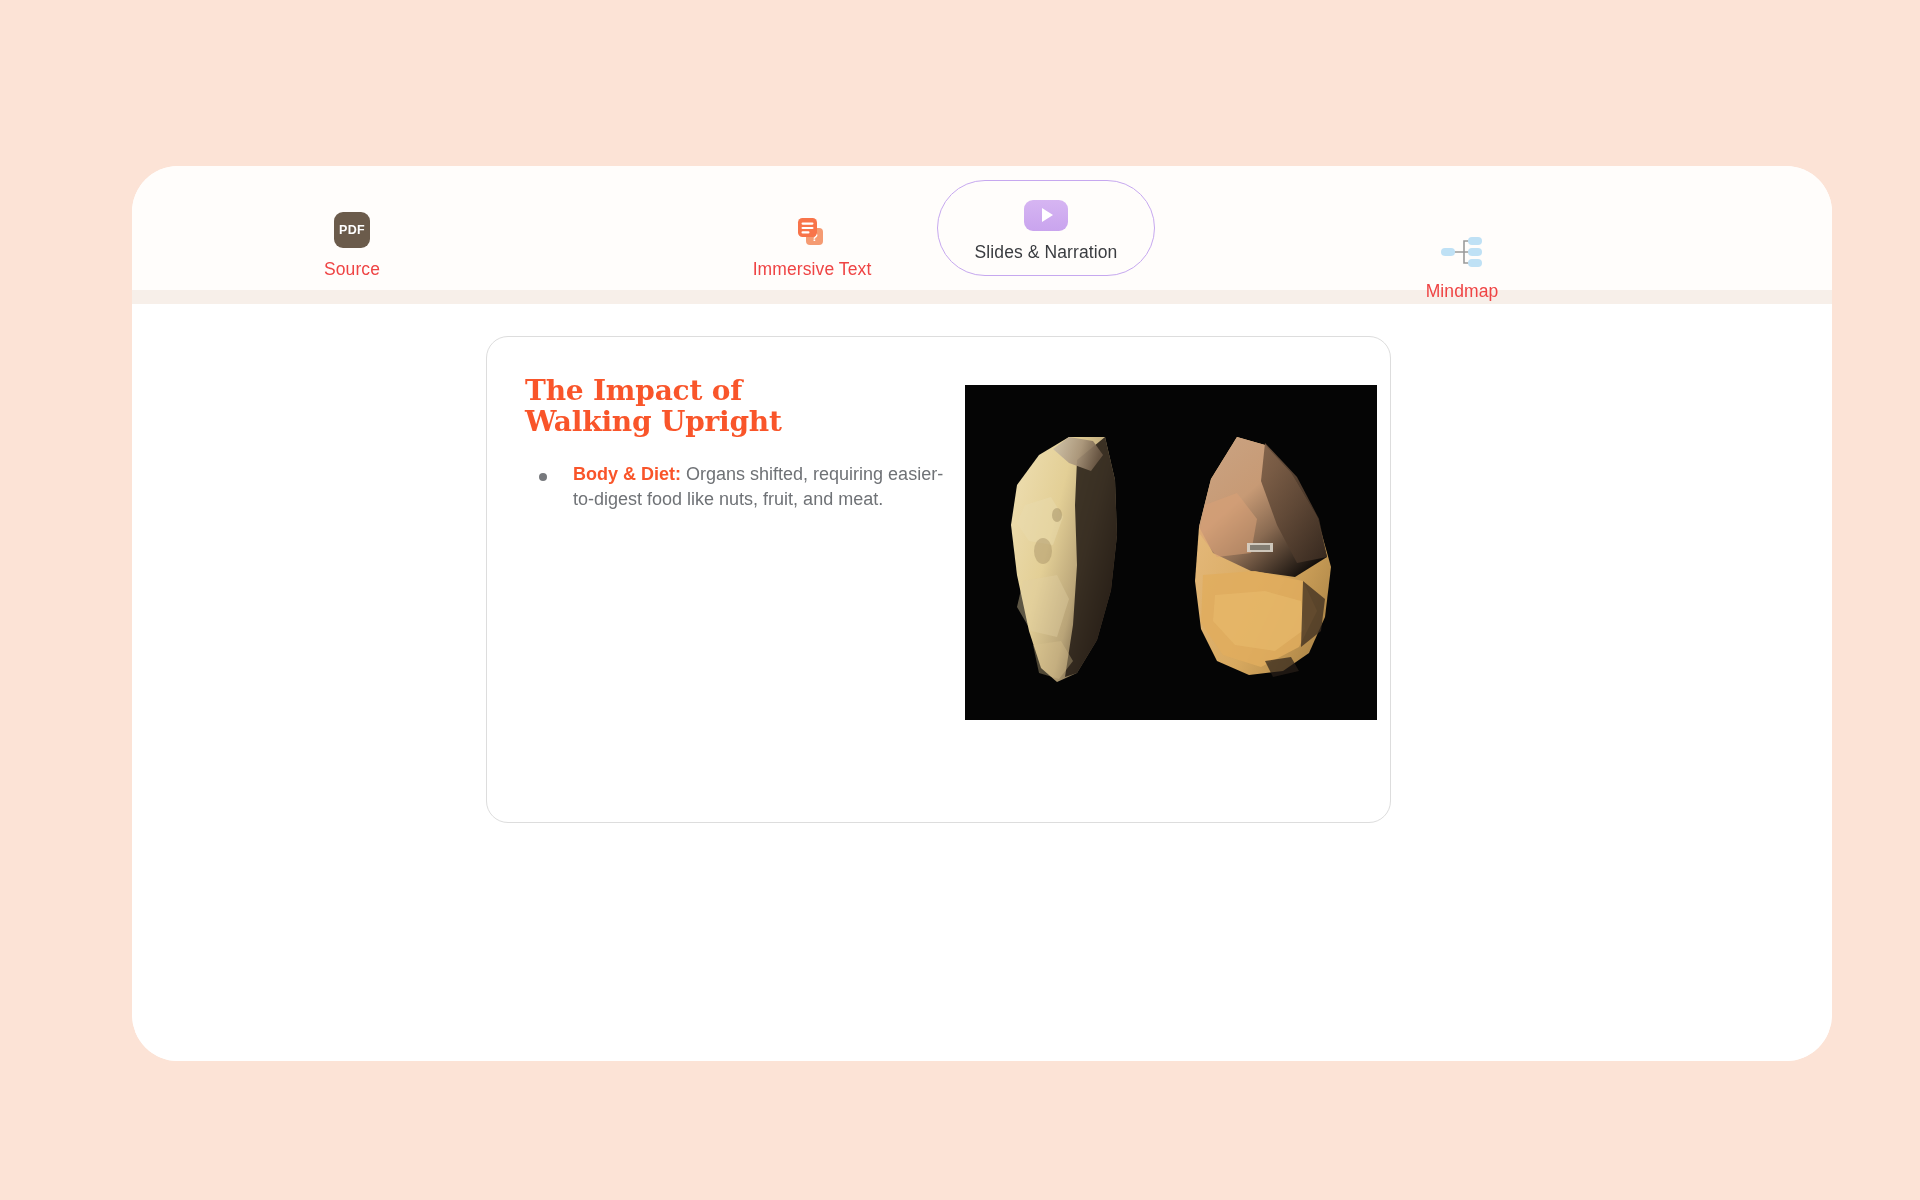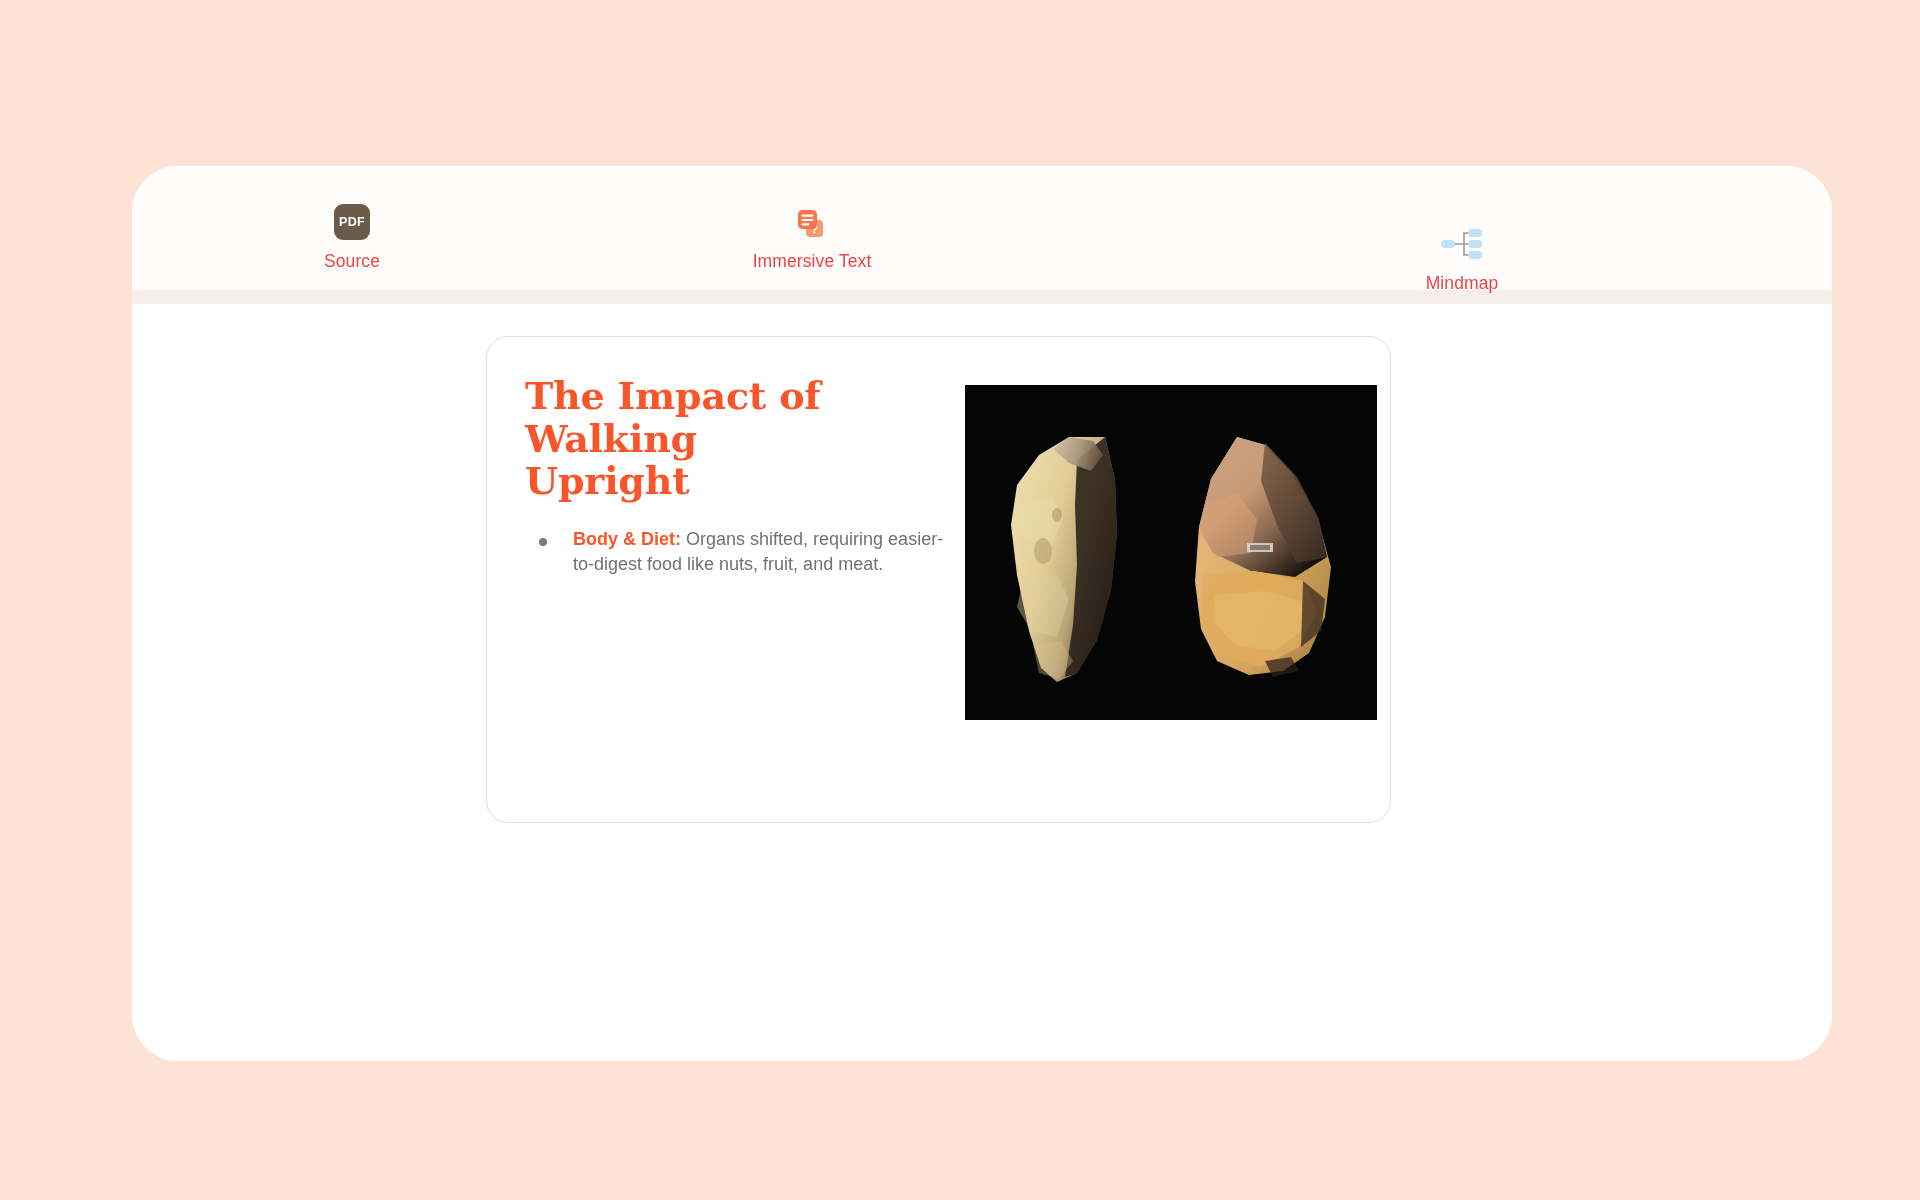--- a/index.html
+++ b/index.html
@@ -33,21 +33,21 @@
   
   #tab-bar {
     position: relative;
     height: 124px;
     flex: 0 0 124px;
     background: #fffdfb;
   }
 
   .tab {
     position: absolute;
-    top: 8px;
+    top: 16px;
     height: 124px;
     display: flex;
     flex-direction: column;
     align-items: center;
     justify-content: center;
     gap: 10px;
     cursor: pointer;
     user-select: none;
   }
 
@@ -148,21 +148,21 @@
     display: flex;
     padding: 38px 34px 30px 38px;
     gap: 20px;
   }
 
   #slide-text { width: 420px; flex: 0 0 420px; }
 
   #slide-title {
     font-family: "DejaVu Serif", serif;
     font-weight: bold;
-    font-size: 38px;
+    font-size: 28px;
     line-height: 1.12;
     color: #f9552a;
     letter-spacing: -0.2px;
     margin-bottom: 24px;
     max-width: 330px;
   }
 
   #bullet-list { list-style: none; }
   #bullet-list li {
     position: relative;
@@ -216,20 +216,28 @@
           <text x="22.5" y="31" font-family="Liberation Sans, sans-serif" font-size="11" font-weight="bold" fill="#ffffff" text-anchor="middle">?</text>
           <rect x="6" y="8" width="19" height="19" rx="4.5" fill="#f8744a"></rect>
           <rect x="9.5" y="12.5" width="12" height="2.2" rx="1.1" fill="#ffffff"></rect>
           <rect x="9.5" y="16.9" width="12" height="2.2" rx="1.1" fill="#ffffff"></rect>
           <rect x="9.5" y="21.3" width="8" height="2.2" rx="1.1" fill="#ffffff"></rect>
         </svg>
       </div>
       <div class="tab-label">Immersive Text</div>
     </div>
 
+    <div class="tab" id="tab-slides">
+      <div class="tab-icon">
+        <div class="play-chip">
+            <div class="play-tri"></div>
+          </div>
+      </div>
+      <div class="tab-label">Slides &amp; Narration</div>
+    </div>
 
 
     <div class="tab" id="tab-mindmap">
       <div class="tab-icon">
         <svg width="48" height="40" viewBox="0 0 48 40">
           <path d="M16 20 H26 M26 20 V9 H34 M26 20 V31 H34 M26 20 H34" stroke="#9a9a9a" stroke-width="1.6" fill="none" stroke-linecap="round"></path>
           <rect x="3" y="16" width="14" height="8" rx="4" fill="#bfe1f5"></rect>
           <rect x="30" y="5" width="14" height="8" rx="4" fill="#bfe1f5"></rect>
           <rect x="30" y="16" width="14" height="8" rx="4" fill="#bfe1f5"></rect>
           <rect x="30" y="27" width="14" height="8" rx="4" fill="#bfe1f5"></rect>

